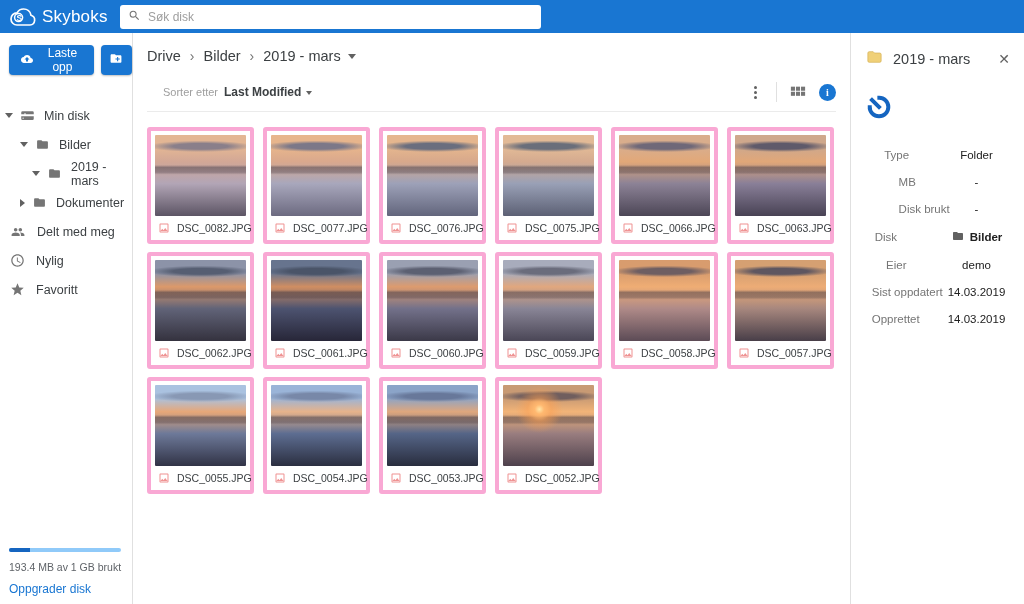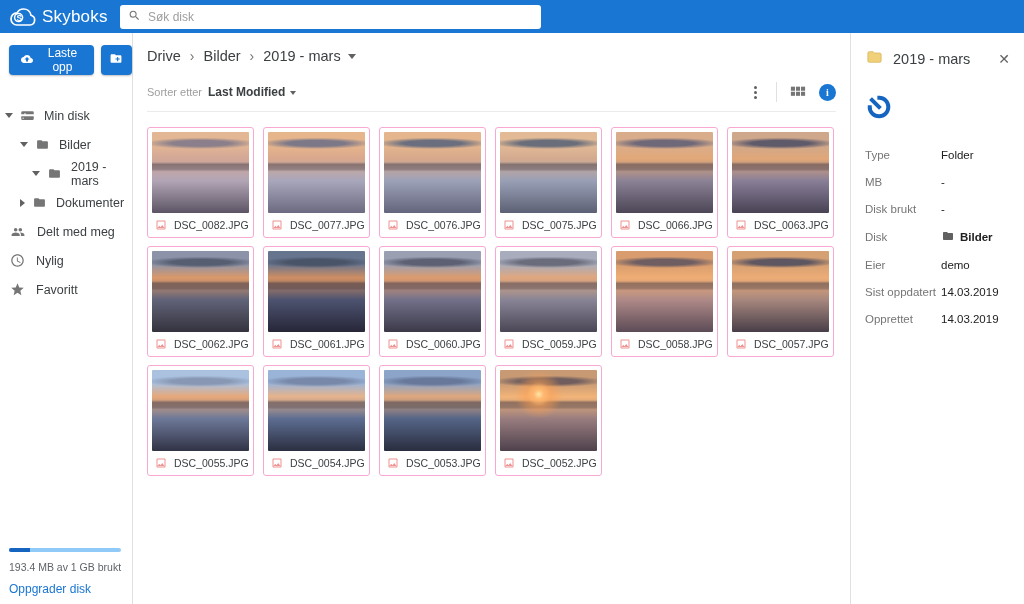--- a/index.html
+++ b/index.html
@@ -40,45 +40,45 @@
   .storage-fill { height:100%; background:#1565c0; }
   .storage-text { margin-top:9px; font-size:10.5px; color:#5f6368; }
   .storage-link { margin-top:9px; font-size:12px; color:#1976d2; cursor:pointer; }
 
   
   .main { flex:1; padding:0 14px; min-width:0; }
   .breadcrumb { display:flex; align-items:center; margin-top:15px; font-size:14.5px; color:#3c4043; }
   .crumb { cursor:pointer; }
   .crumb-sep { color:#757575; margin:0 9px; font-size:14px; }
   .crumb-caret { width:0; height:0; border-left:4px solid transparent; border-right:4px solid transparent; border-top:5px solid #616161; margin-left:7px; }
-  .sortrow { display:flex; align-items:center; margin-top:17px; height:22px; }
+  .sortrow { display:flex; align-items:center; margin-top:17px; height:22px;margin-left:16px; }
   .sort-label { font-size:11px; color:#9e9e9e; margin-right:6px; }
   .sort-value { font-size:12px; font-weight:bold; color:#3c4043; display:flex; align-items:center; gap:5px; cursor:pointer; }
   .sort-caret { width:0; height:0; border-left:3.5px solid transparent; border-right:3.5px solid transparent; border-top:4px solid #616161; margin-top:2px; }
   .toolbar { margin-left:auto; display:flex; align-items:center; gap:13px; }
   .dots-icon { display:flex; flex-direction:column; gap:2px; padding:2px 6px; cursor:pointer; }
   .dots-icon i { width:3px; height:3px; border-radius:50%; background:#616161; }
   .vdiv { width:1px; height:20px; background:#e0e0e0; }
   .gridview-icon { cursor:pointer; display:flex; }
   .info-icon { width:17px; height:17px; border-radius:50%; background:#1976d2; color:#fff; font-size:10px; font-weight:bold; display:flex; align-items:center; justify-content:center; cursor:pointer; font-family:"Liberation Serif", serif; }
   .main-divider { border-bottom:1px solid #ebebeb; margin-top:8px; }
   .grid { margin-top:15px; display:grid; grid-template-columns:repeat(6,107px); gap:8px 9px; }
-  .card { border:1px solid #f9a8d4; border-radius:3px; background:#fff; padding:4px 4px 0 4px; cursor:pointer; }
+  .card { border:4px solid #f9a8d4; border-radius:3px; background:#fff; padding:4px 4px 0 4px; cursor:pointer; }
   .thumb { height:81px; border-radius:1px; }
   .meta { height:24px; display:flex; align-items:center; gap:7px; padding:0 3px; }
   .fname { font-size:10.5px; color:#3c4043; white-space:nowrap; }
 
   
   .panel { width:174px; border-left:1px solid #e0e0e0; padding:16px 12px 0 14px; flex-shrink:0; }
   .panel-head { display:flex; align-items:center; gap:9px; }
   .panel-title { font-size:14.5px; color:#3c4043; flex:1; }
   .close-x { color:#616161; font-size:14px; cursor:pointer; padding:2px; }
   .panel-logo { margin-top:24px; }
   .detail-rows { margin-top:24px; }
-  .drow { display:flex; align-items:center; margin-bottom:15px; }
+  .drow { display:flex; align-items:center; margin-bottom:15px;justify-content:center; }
   .dlabel { width:76px; font-size:11.5px; color:#757575; flex-shrink:0; }
   .dvalue { font-size:11.5px; color:#212121; display:flex; align-items:center; gap:5px; }
   .dvalue.bold { font-weight:bold; }
 </style>
 </head>
 <body>
 
 <div class="topbar">
   <div class="logo">
     <span>

